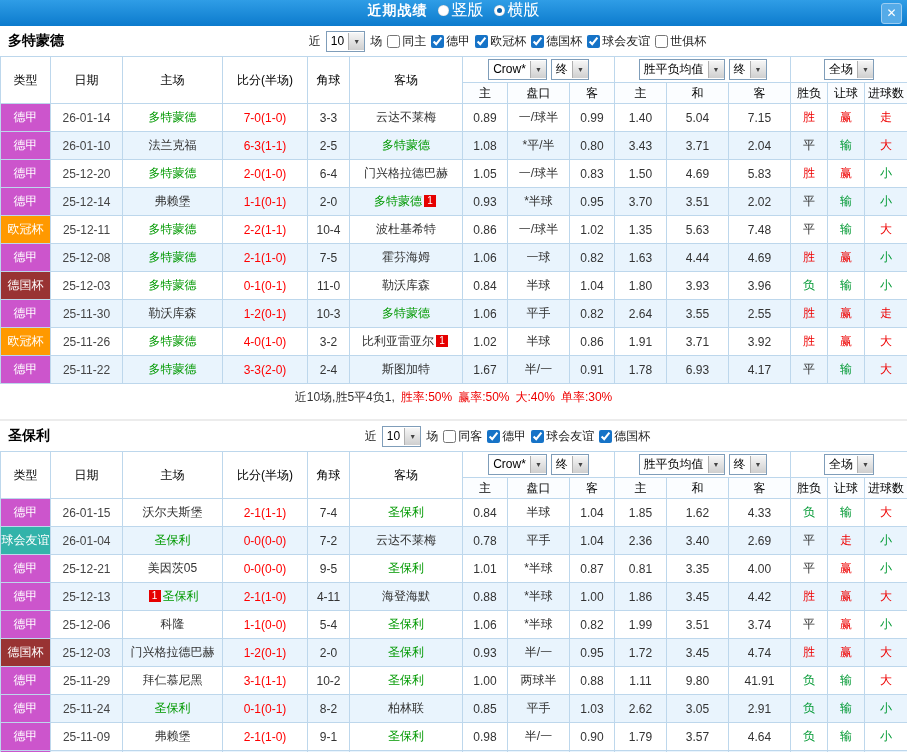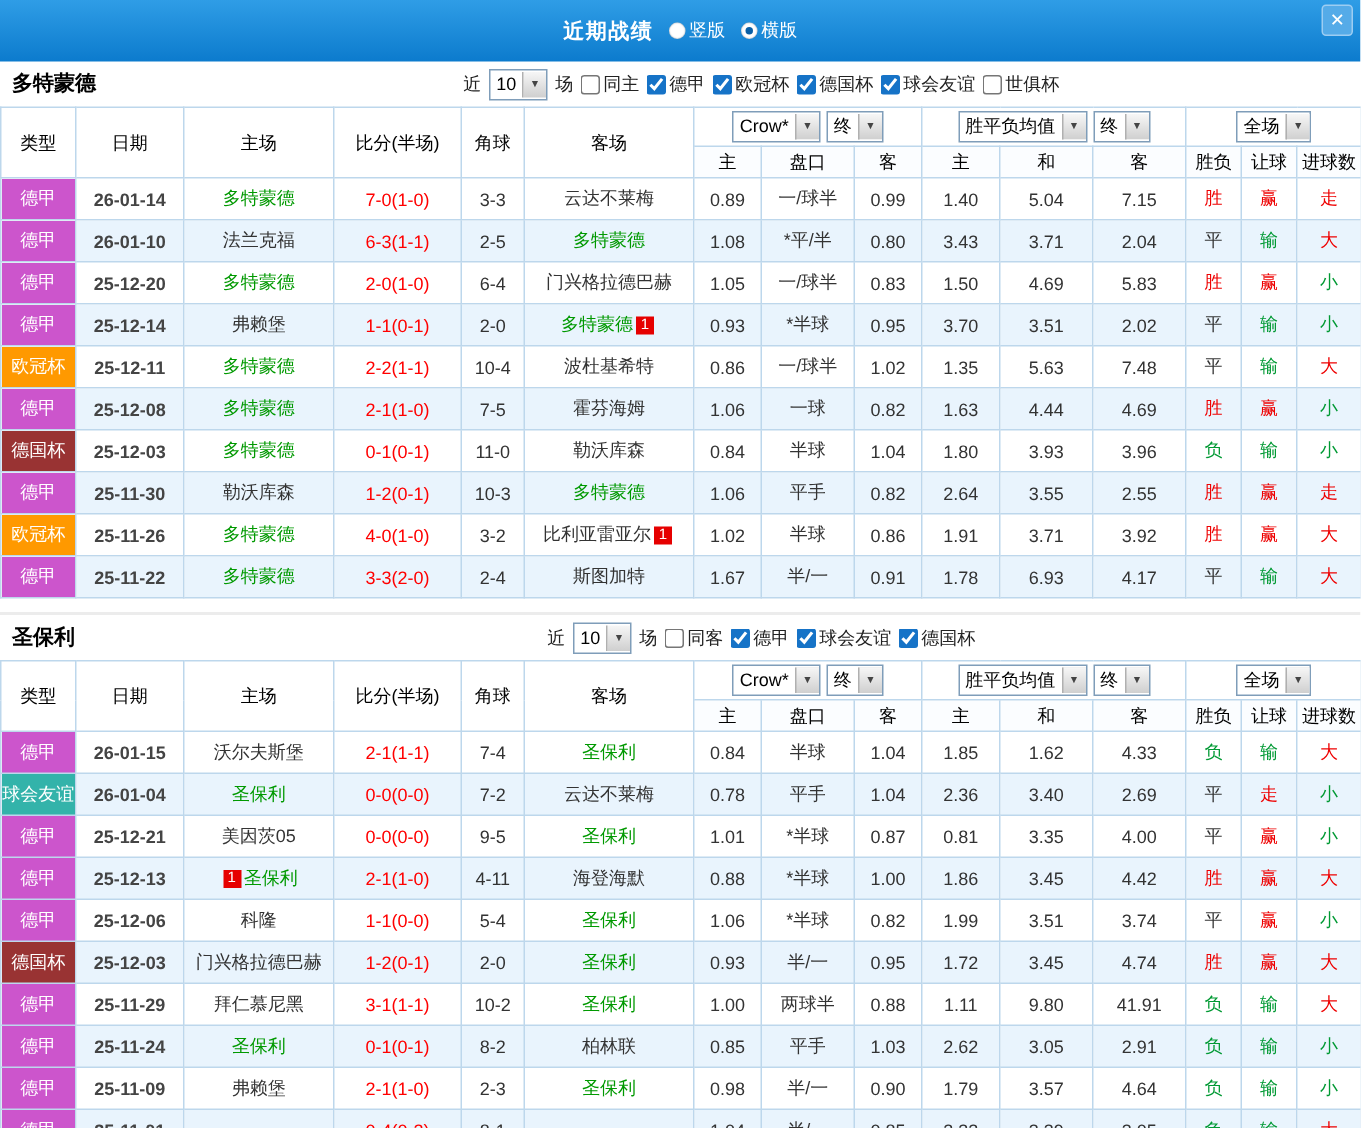--- a/index.html
+++ b/index.html
@@ -1,42 +1,42 @@
 <!DOCTYPE html>
 <html><head>
 <meta charset="utf-8">
 <style>
   html,body{margin:0;padding:0;}
   body{width:907px;height:752px;overflow:hidden;background:#fff;font-family:"Liberation Sans","DejaVu Sans",sans-serif;}
   .popup{width:907px;}
-  .titlebar{height:41px;background:linear-gradient(#2f9de6,#0c7bcd);display:flex;align-items:center;justify-content:center;position:relative;}
+  .titlebar{height:26px;background:linear-gradient(#2f9de6,#0c7bcd);display:flex;align-items:flex-start;justify-content:center;position:relative;}
   .title-group{display:flex;align-items:center;gap:10px;color:#fff;}
   .title{font-weight:bold;font-size:14px;letter-spacing:1px;}
-  .radio-label{display:inline-flex;align-items:center;gap:3px;font-size:12px;color:#fff;cursor:pointer;}
+  .radio-label{display:inline-flex;align-items:center;gap:3px;font-size:16px;color:#fff;cursor:pointer;}
   .radio{width:11px;height:11px;border-radius:50%;background:#fff;box-shadow:inset 0 0 1px #678;position:relative;display:inline-block;}
   .radio.checked::after{content:"";position:absolute;left:3px;top:3px;width:5px;height:5px;border-radius:50%;background:#0a5fa6;}
   .close-btn{position:absolute;right:5px;top:3px;width:19px;height:19px;background:#55abe8;border:1px solid #9dcdf2;border-radius:3px;color:#fff;font-size:12px;line-height:18px;text-align:center;cursor:pointer;font-weight:bold;}
   .team-bar{height:30px;display:flex;align-items:center;background:#fff;}
   .team-name{font-size:14px;font-weight:bold;color:#000;margin-left:8px;min-width:100px;}
   .filters{flex:1;display:flex;align-items:center;justify-content:center;gap:5px;font-size:12px;color:#222;}
   .sel{display:inline-flex;align-items:center;border:1px solid #7f9db9;background:#fff;height:19px;padding-left:4px;font-size:12px;cursor:pointer;color:#000;}
   .sel-arrow{width:15px;height:17px;margin-left:4px;background:linear-gradient(#f6f6f6,#cfcfcf);border-left:1px solid #b0b0b0;font-size:7px;display:inline-flex;align-items:center;justify-content:center;color:#444;}
   .cb-label{display:inline-flex;align-items:center;gap:2px;cursor:pointer;}
   .cb-label input{width:13px;height:13px;margin:0;accent-color:#1673c7;}
   table.results{border-collapse:collapse;table-layout:fixed;width:907px;}
   .results th,.results td{border:1px solid #bdd7ec;text-align:center;padding:0;overflow:hidden;white-space:nowrap;}
   .results th{font-weight:normal;font-size:12px;color:#000;background:#fff;}
   .hrow1 th{height:25px;}
   .hrow2 th{height:20px;background:#fbfdff;}
   .grp .sel{margin:0 2px;}
   .results td{height:27px;font-size:12px;color:#333;}
   tr.alt td{background:#e9f4fd;}
   td.league{color:#fff;}
   td.score{color:#f00;}
-  td.date{color:#444;font-weight:bold;}
+  td.date{color:#444;}
   span.self{color:#009900;}
   .badge{display:inline-block;width:12px;height:12px;background:#e60000;color:#fff;font-size:10px;line-height:12px;text-align:center;margin:0 2px;vertical-align:1px;}
   .summary{height:26px;line-height:26px;text-align:center;font-size:12px;}
   .summary span{margin:0 3px;}
   .section + .section{margin-top:9px;border-top:2px solid #ececec;}
 </style>
 </head>
 <body>
 
 <div class="popup">
@@ -314,20 +314,21 @@
               <td class="num">0.91</td>
               <td class="num">1.78</td>
               <td class="num">6.93</td>
               <td class="num">4.17</td>
               <td class="res" style="color: rgb(51, 51, 51);">平</td>
               <td class="res" style="color: rgb(0, 153, 51);">输</td>
               <td class="res" style="color: rgb(238, 0, 0);">大</td>
             </tr>
           </tbody>
         </table>
+        <div class="summary"><span style="color: rgb(51, 51, 51);">近10场,胜5平4负1,</span><span style="color: rgb(238, 0, 0);">胜率:50%</span><span style="color: rgb(238, 0, 0);">赢率:50%</span><span style="color: rgb(238, 0, 0);">大:40%</span><span style="color: rgb(238, 0, 0);">单率:30%</span></div>
       </div>
       <div class="section">
         <div class="team-bar">
           <span class="team-name">圣保利</span>
           <div class="filters">
             <span class="flabel">近</span>
             <span class="sel">
               <span class="sel-text">10</span>
               <span class="sel-arrow">▼</span>
             </span>
@@ -542,21 +543,21 @@
               <td class="num">2.91</td>
               <td class="res" style="color: rgb(0, 153, 51);">负</td>
               <td class="res" style="color: rgb(0, 153, 51);">输</td>
               <td class="res" style="color: rgb(0, 153, 51);">小</td>
             </tr>
             <tr>
               <td class="league" style="background: rgb(204, 85, 204);">德甲</td>
               <td class="date">25-11-09</td>
               <td class="team"><span>弗赖堡</span></td>
               <td class="score">2-1(1-0)</td>
-              <td class="corner">2-3</td>
+              <td class="corner">9-1</td>
               <td class="team"><span class="self">圣保利</span></td>
               <td class="num">0.98</td>
               <td class="num">半/一</td>
               <td class="num">0.90</td>
               <td class="num">1.79</td>
               <td class="num">3.57</td>
               <td class="num">4.64</td>
               <td class="res" style="color: rgb(0, 153, 51);">负</td>
               <td class="res" style="color: rgb(0, 153, 51);">输</td>
               <td class="res" style="color: rgb(0, 153, 51);">小</td>

